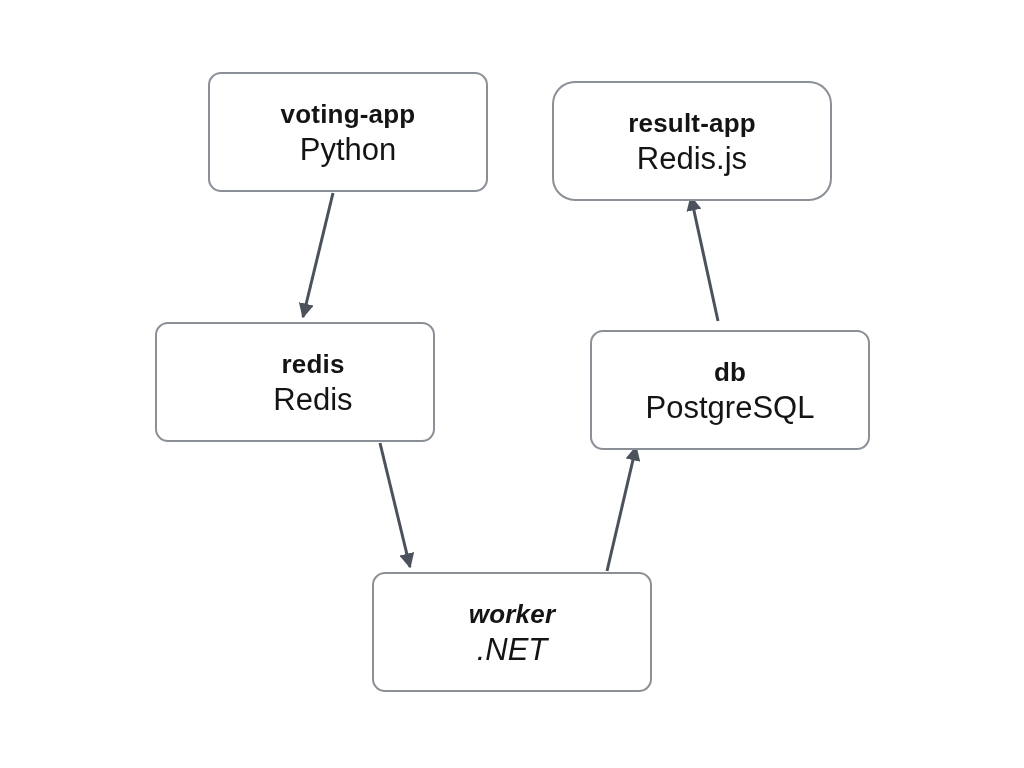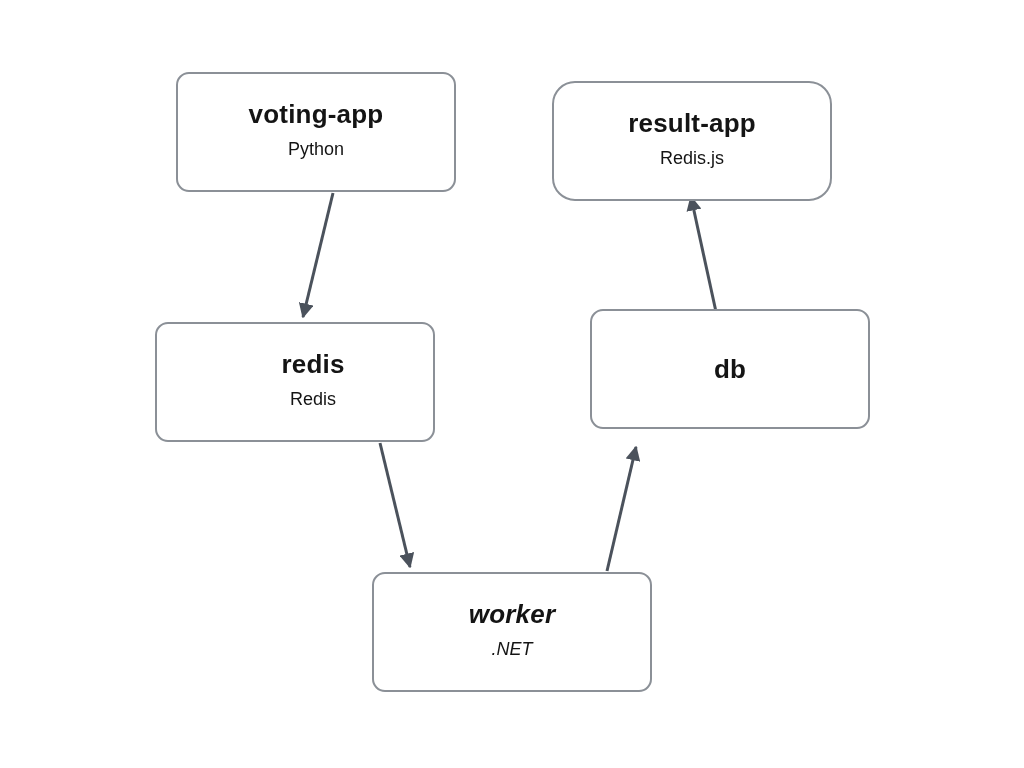--- a/index.html
+++ b/index.html
@@ -38,29 +38,29 @@
     text-align: center;
   }
   .node .title {
     font-size: 26px;
     font-weight: bold;
     color: #141414;
     line-height: 35px;
     letter-spacing: 0.2px;
   }
   .node .subtitle {
-    font-size: 18px;
+    font-size: 31px;
     font-weight: normal;
     color: #141414;
     line-height: 35px;
   }
-  #node-voting-app { left: 176px; top: 72px; }
+  #node-voting-app { left: 208px; top: 72px; }
   #node-result-app { left: 552px; top: 81px; border-radius: 23px; }
   #node-redis      { left: 155px; top: 322px; padding-left: 36px; }
-  #node-db         { left: 590px; top: 309px; }
+  #node-db         { left: 590px; top: 330px; }
   #node-worker     { left: 372px; top: 572px; font-style: italic; }
 </style>
 </head>
 <body>
 
 <div class="canvas">
 
   <svg class="edges" viewBox="0 0 1024 768" aria-hidden="true">
     <defs>
       <marker id="arrowhead" viewBox="0 0 10 10" refX="9" refY="5" markerWidth="5" markerHeight="5" orient="auto-start-reverse">
@@ -83,20 +83,21 @@
     <span class="subtitle">Redis.js</span>
   </div>
 
   <div class="node" id="node-redis">
     <span class="title">redis</span>
     <span class="subtitle">Redis</span>
   </div>
 
   <div class="node" id="node-db">
     <span class="title">db</span>
+    <span class="subtitle">PostgreSQL</span>
   </div>
 
   <div class="node" id="node-worker">
     <span class="title">worker</span>
     <span class="subtitle">.NET</span>
   </div>
 
 </div>
 
 </body></html>

